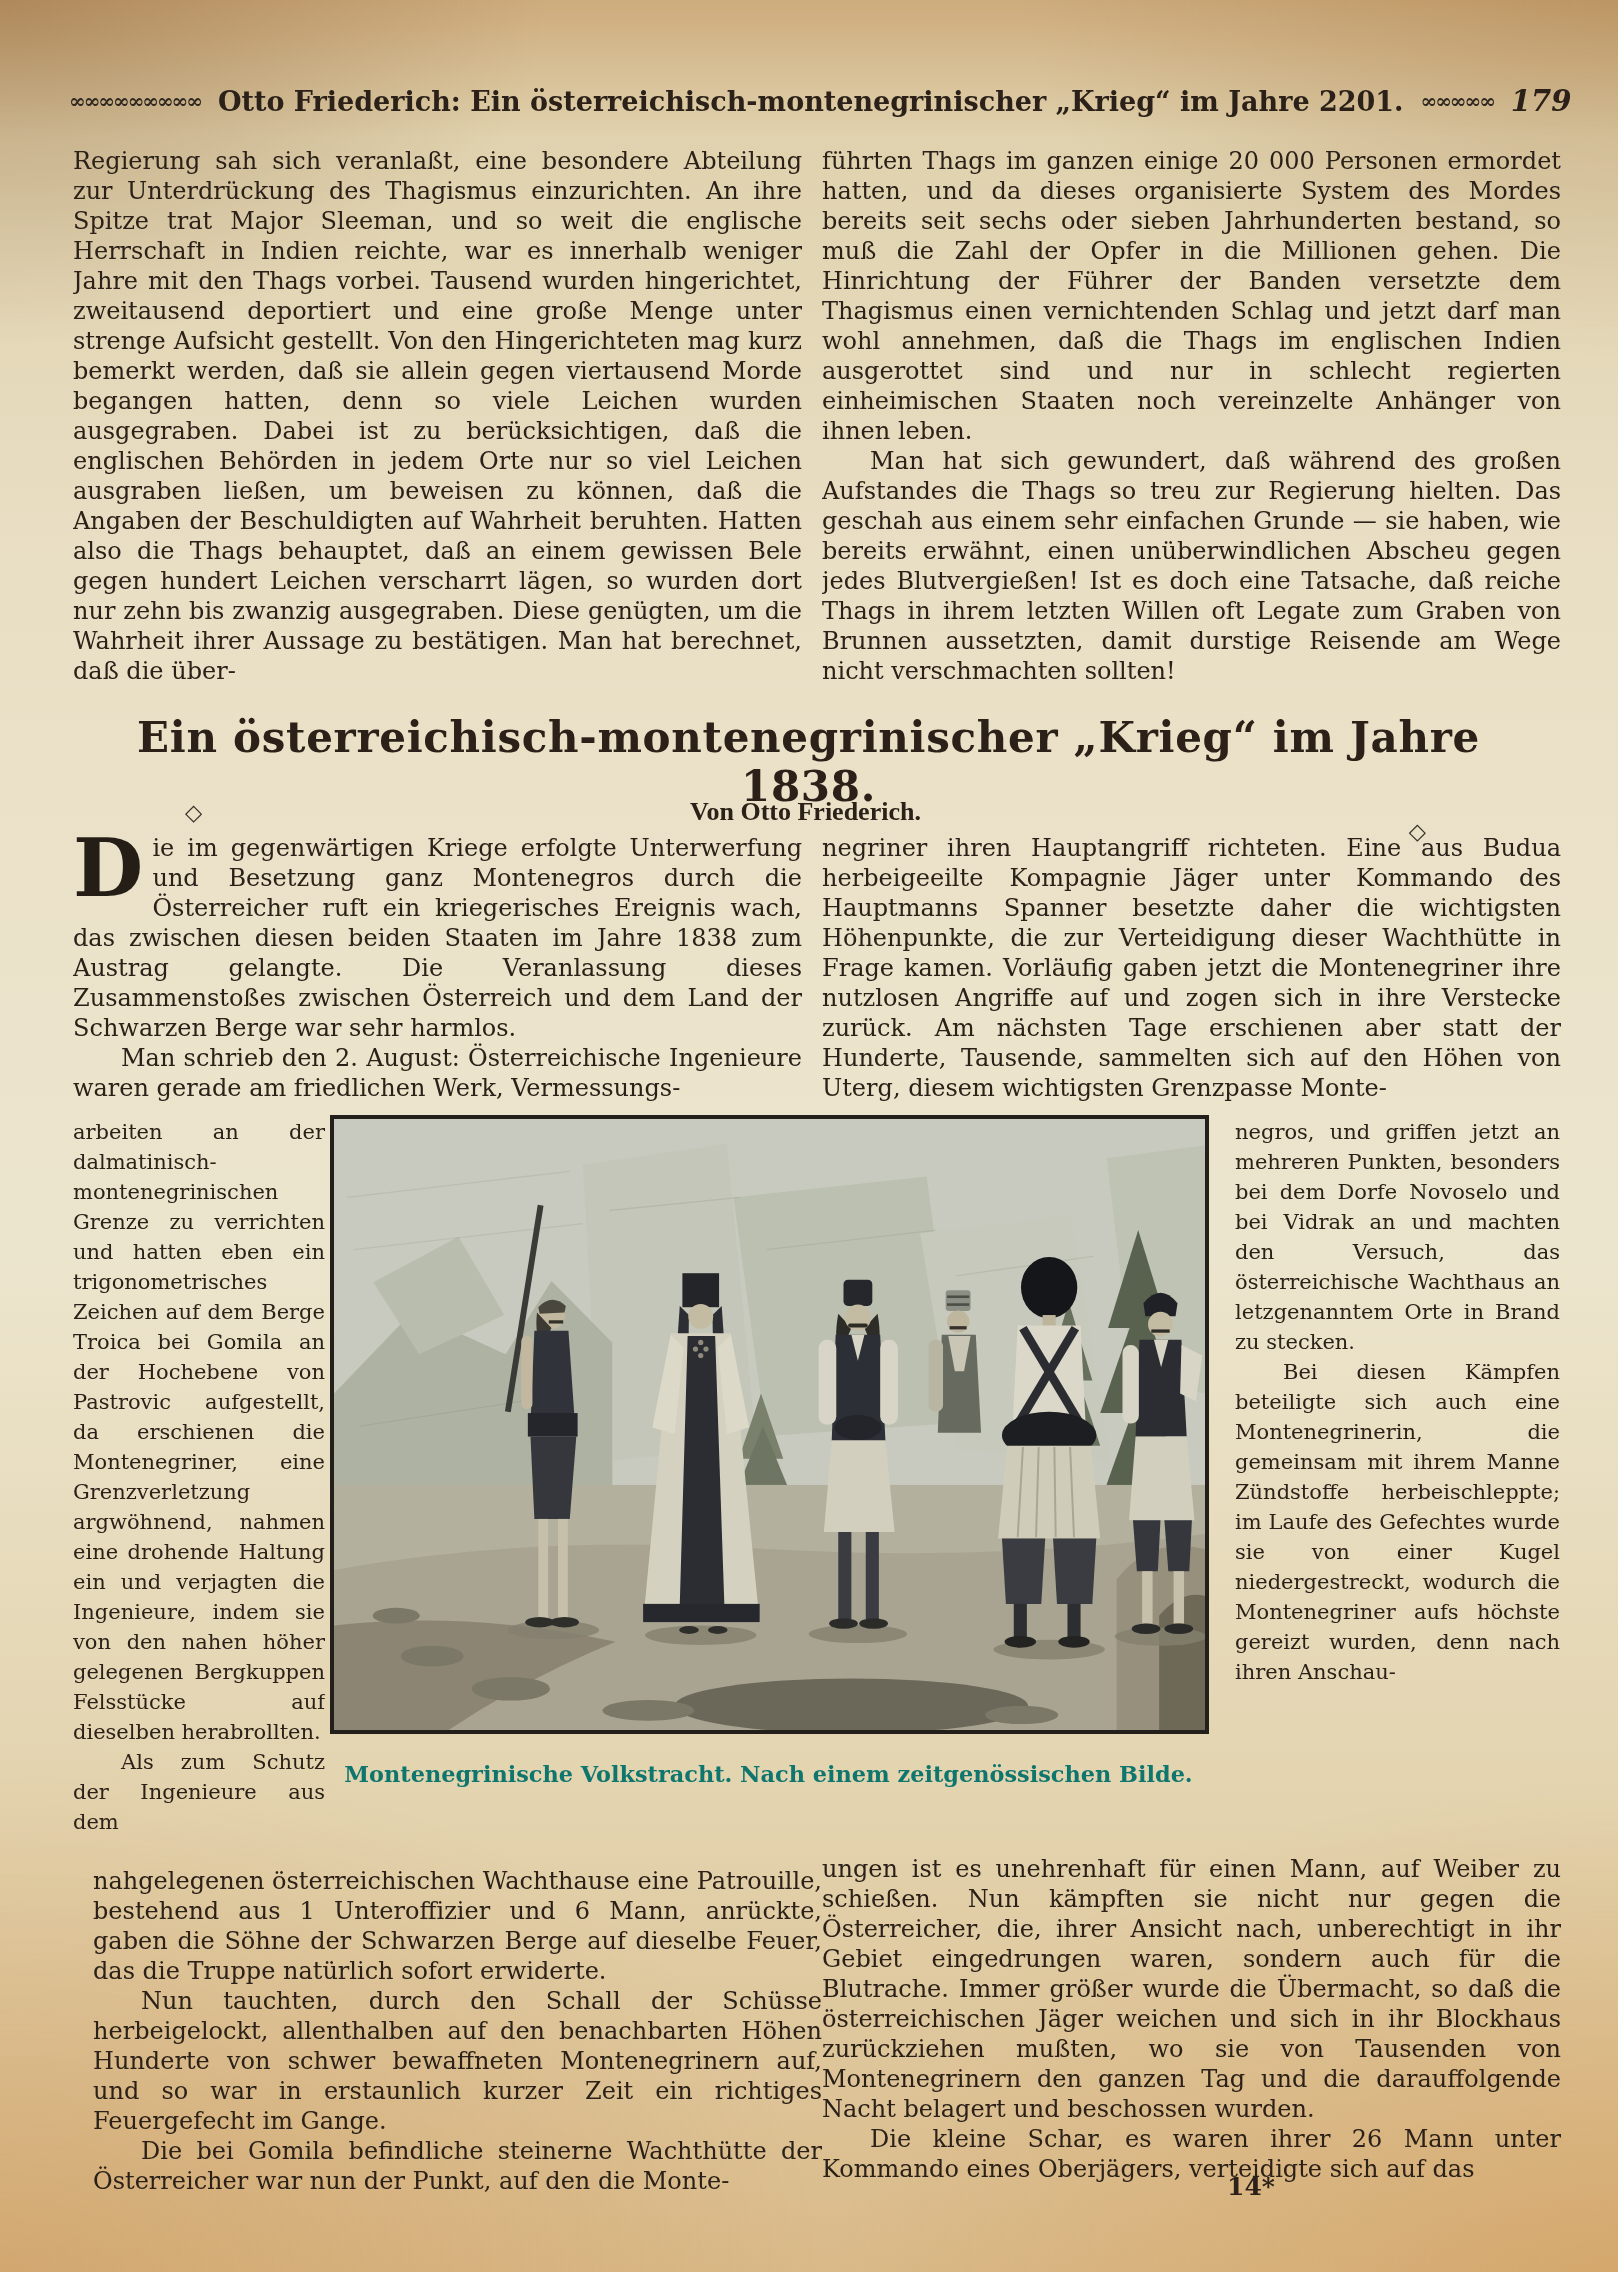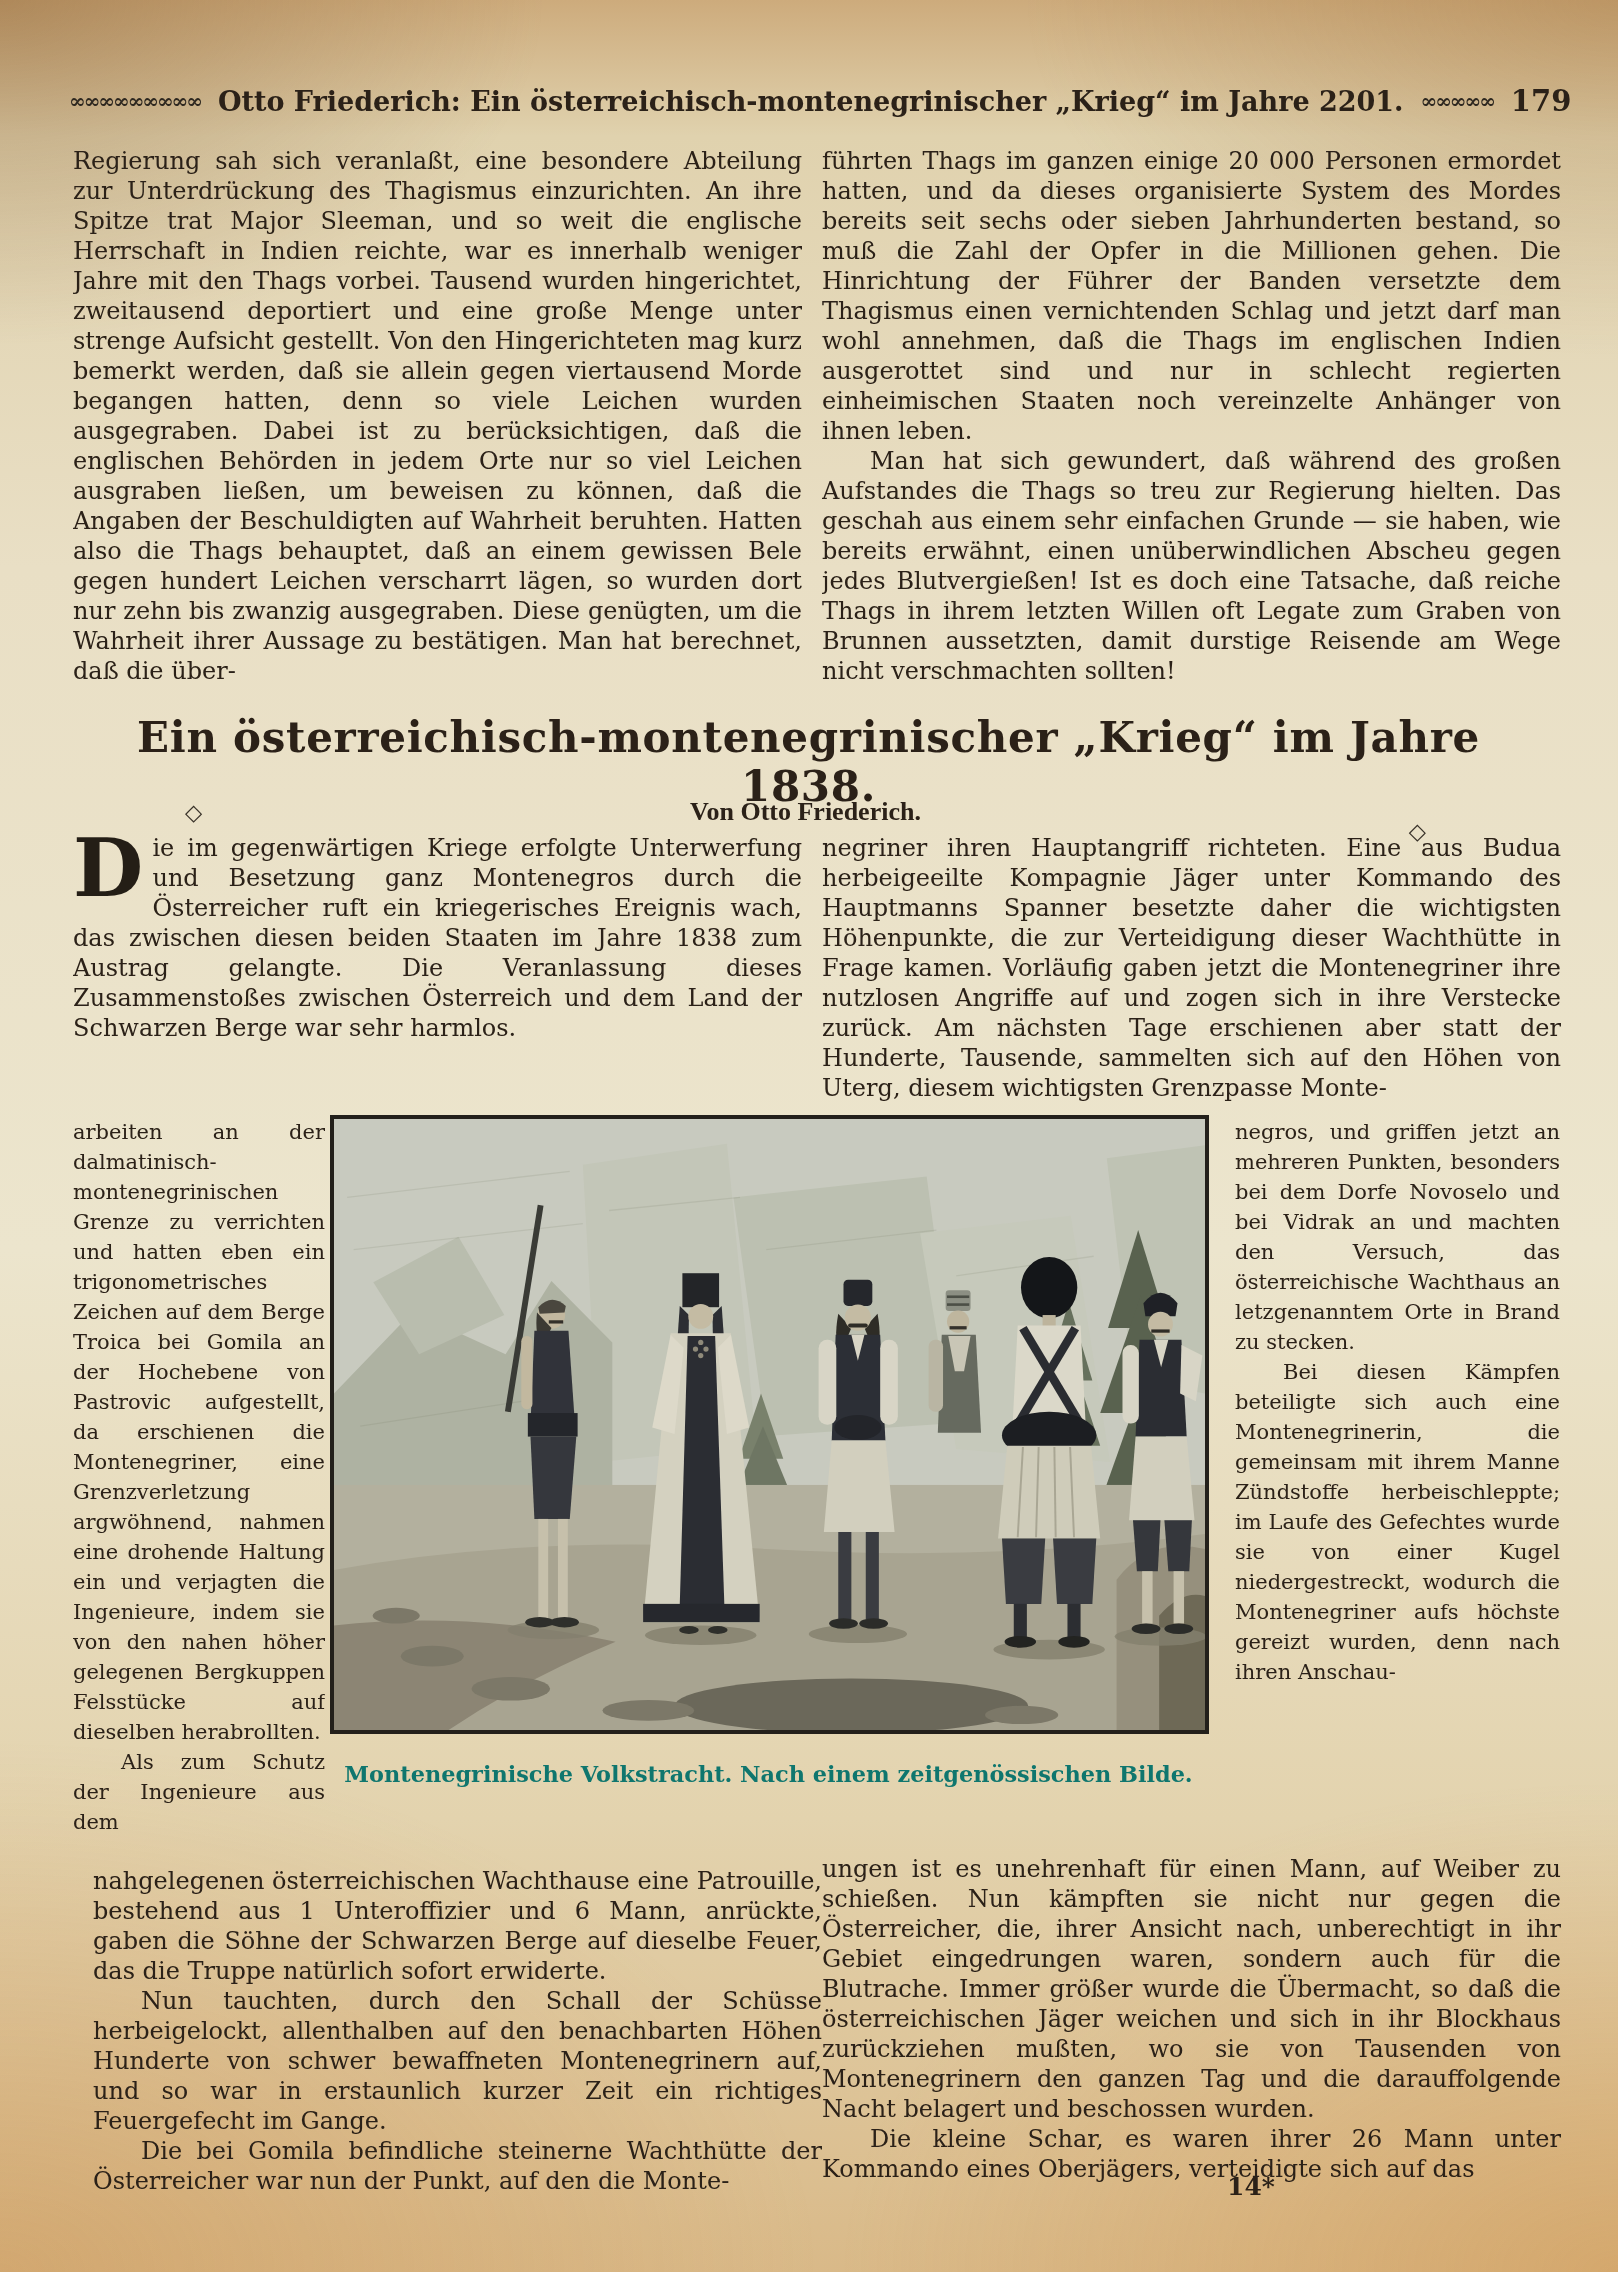--- a/index.html
+++ b/index.html
@@ -17,21 +17,21 @@
   .abs{position:absolute;}
   .coltext{font-size:24px;line-height:30px;text-align:justify;color:#2b2118;}
   .coltext p{margin:0;}
   .indent{text-indent:48px;}
   .narrow{font-size:21px;line-height:30px;}
   .header-row{
     left:69px;top:84px;width:1481px;display:flex;align-items:baseline;gap:17px;
     font-size:27px;font-weight:bold;white-space:nowrap;
   }
   .ornament{font-size:20px;letter-spacing:-2px;color:#2e2820;transform:translateY(-2.6px);}
-  .pageno{margin-left:auto;font-size:29px;}
+  .pageno{margin-left:auto;font-size:29px;font-style:italic;}
   .art-title{
     left:99px;top:713px;width:1419px;text-align:center;
     font-size:42px;font-weight:bold;letter-spacing:0.7px;
   }
   .byline-row{left:185px;top:797px;width:1241px;display:flex;align-items:center;}
   .byline{flex:1;text-align:center;font-size:26px;font-weight:bold;font-family:Liberation Serif, serif;}
   .diamond{font-size:22.4px;color:#3a332a;}
   .dropcap{
     float:left;font-size:81px;line-height:61px;font-weight:bold;
     padding:4px 9.2px 0 0;color:#241e16;
@@ -71,20 +71,21 @@
 <div class="abs art-title">Ein österreichisch-montenegrinischer „Krieg“ im Jahre 1838.</div>
 
 <div class="abs byline-row">
   <span class="diamond">◇</span>
   <span class="byline">Von Otto Friederich.</span>
   <span class="diamond" style="transform:translateY(18.5px);">◇</span>
 </div>
 
 <div class="abs coltext block" style="left:73px;top:833px;width:729px;height:277px;">
   <p><span class="dropcap">D</span><span>ie im gegenwärtigen Kriege erfolgte Unterwerfung und Besetzung ganz Montenegros durch die Österreicher ruft ein kriegerisches Ereignis wach, das zwischen diesen beiden Staaten im Jahre 1838 zum Austrag gelangte. Die Veranlassung dieses Zusammenstoßes zwischen Österreich und dem Land der Schwarzen Berge war sehr harmlos.</span></p>
+  <p class="indent">Man schrieb den 2. August: Österreichische Ingenieure waren gerade am friedlichen Werk, Vermessungs-</p>
 </div>
 
 <div class="abs coltext narrow block" style="left:73px;top:1117px;width:252px;height:744px;">
   <p>arbeiten an der dalmatinisch-montenegrinischen Grenze zu verrichten und hatten eben ein trigonometrisches Zeichen auf dem Berge Troica bei Gomila an der Hochebene von Pastrovic aufgestellt, da erschienen die Montenegriner, eine Grenzverletzung argwöhnend, nahmen eine drohende Haltung ein und verjagten die Ingenieure, indem sie von den nahen höher gelegenen Bergkuppen Felsstücke auf dieselben herabrollten.</p>
   <p class="indent">Als zum Schutz der Ingenieure aus dem</p>
 </div>
 
 <div class="abs coltext block" style="left:73px;top:1866px;width:729px;height:330px;margin-left:20px;">
   <p>nahgelegenen österreichischen Wachthause eine Patrouille, bestehend aus 1 Unteroffizier und 6 Mann, anrückte, gaben die Söhne der Schwarzen Berge auf dieselbe Feuer, das die Truppe natürlich sofort erwiderte.</p>
   <p class="indent">Nun tauchten, durch den Schall der Schüsse herbeigelockt, allenthalben auf den benachbarten Höhen Hunderte von schwer bewaffneten Montenegrinern auf, und so war in erstaunlich kurzer Zeit ein richtiges Feuergefecht im Gange.</p>

